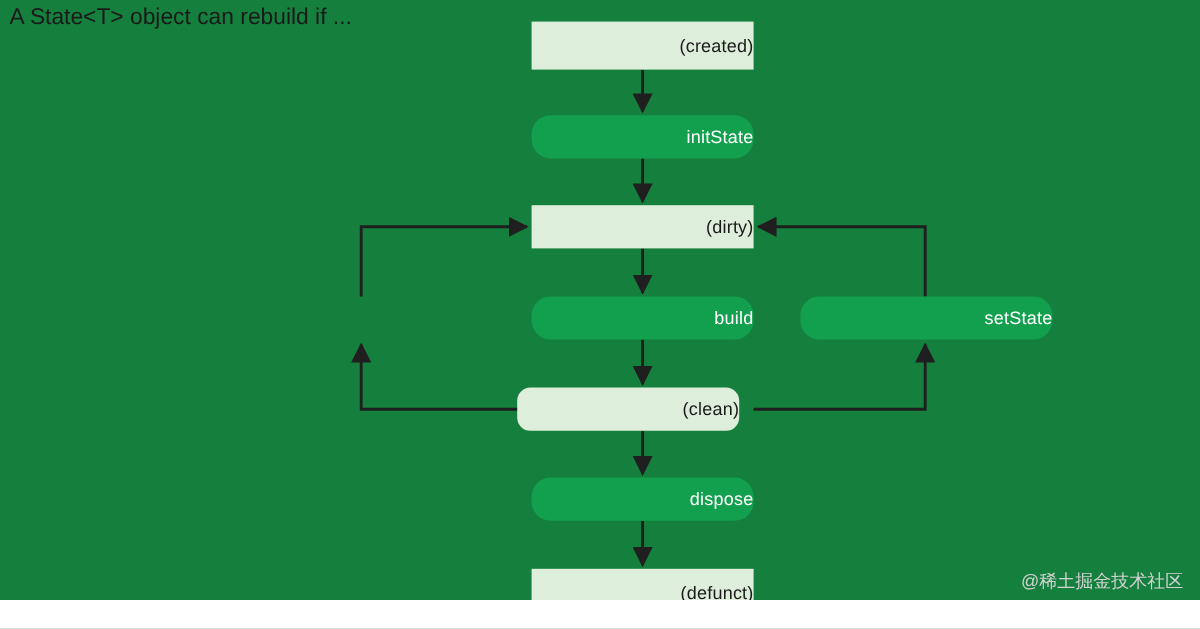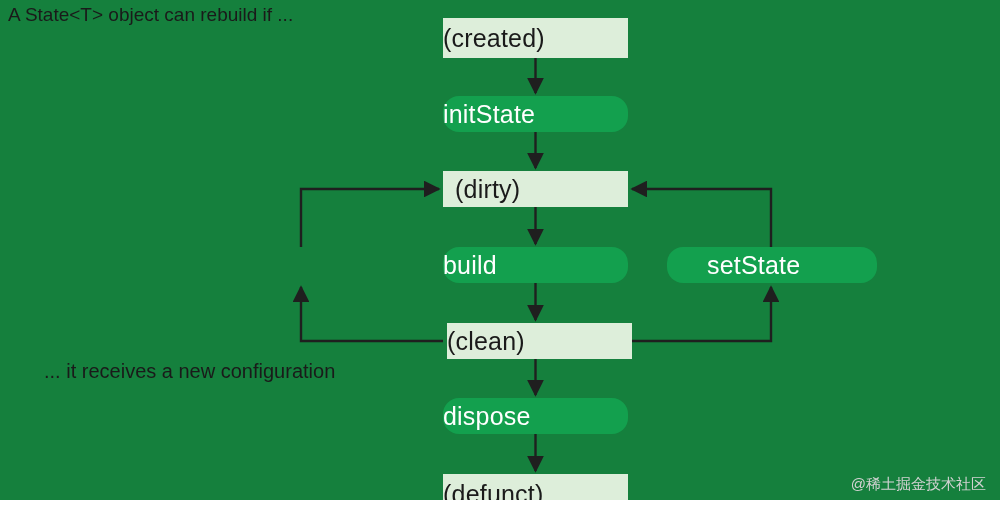--- a/index.html
+++ b/index.html
@@ -22,22 +22,22 @@
     top: 0;
     width: 1000px;
     height: 524px;
     pointer-events: none;
   }
   .node {
     position: absolute;
     box-sizing: border-box;
     display: flex;
     align-items: center;
-    justify-content: flex-start;
-    font-size: 25px;
+    justify-content: flex-end;
+    font-size: 15px;
     letter-spacing: 0.2px;
     white-space: nowrap;
     z-index: 2;
   }
   .node.state {
     background: #ddeeda;
     color: #1a1a1a;
   }
   .node.action {
     background: #13a04e;
@@ -108,26 +108,25 @@
     </div>
   <div class="node state" style="left:443px; top:171px; width:185px; height:36px;padding-left:12px;">
       <span>(dirty)</span>
     </div>
   <div class="node action" style="left:443px; top:247px; width:185px; height:36px;">
       <span>build</span>
     </div>
   <div class="node action" style="left:667px; top:247px; width:210px; height:36px;padding-left:40px;">
       <span>setState</span>
     </div>
-  <div class="node state" style="left:447px; top:323px; width:185px; height:36px;">
+  <div class="node state" style="left:431px; top:323px; width:185px; height:36px;border-radius:11px;">
       <span>(clean)</span>
     </div>
   <div class="node action" style="left:443px; top:398px; width:185px; height:36px;">
       <span>dispose</span>
     </div>
   <div class="node state" style="left:443px; top:474px; width:185px; height:40px;">
       <span>(defunct)</span>
     </div>
 
-  <div class="caption" style="left:44px;  top:360px;">... it receives a new configuration</div>
 
   <div id="watermark">@稀土掘金技术社区</div>
 </div>
 
 </body></html>

